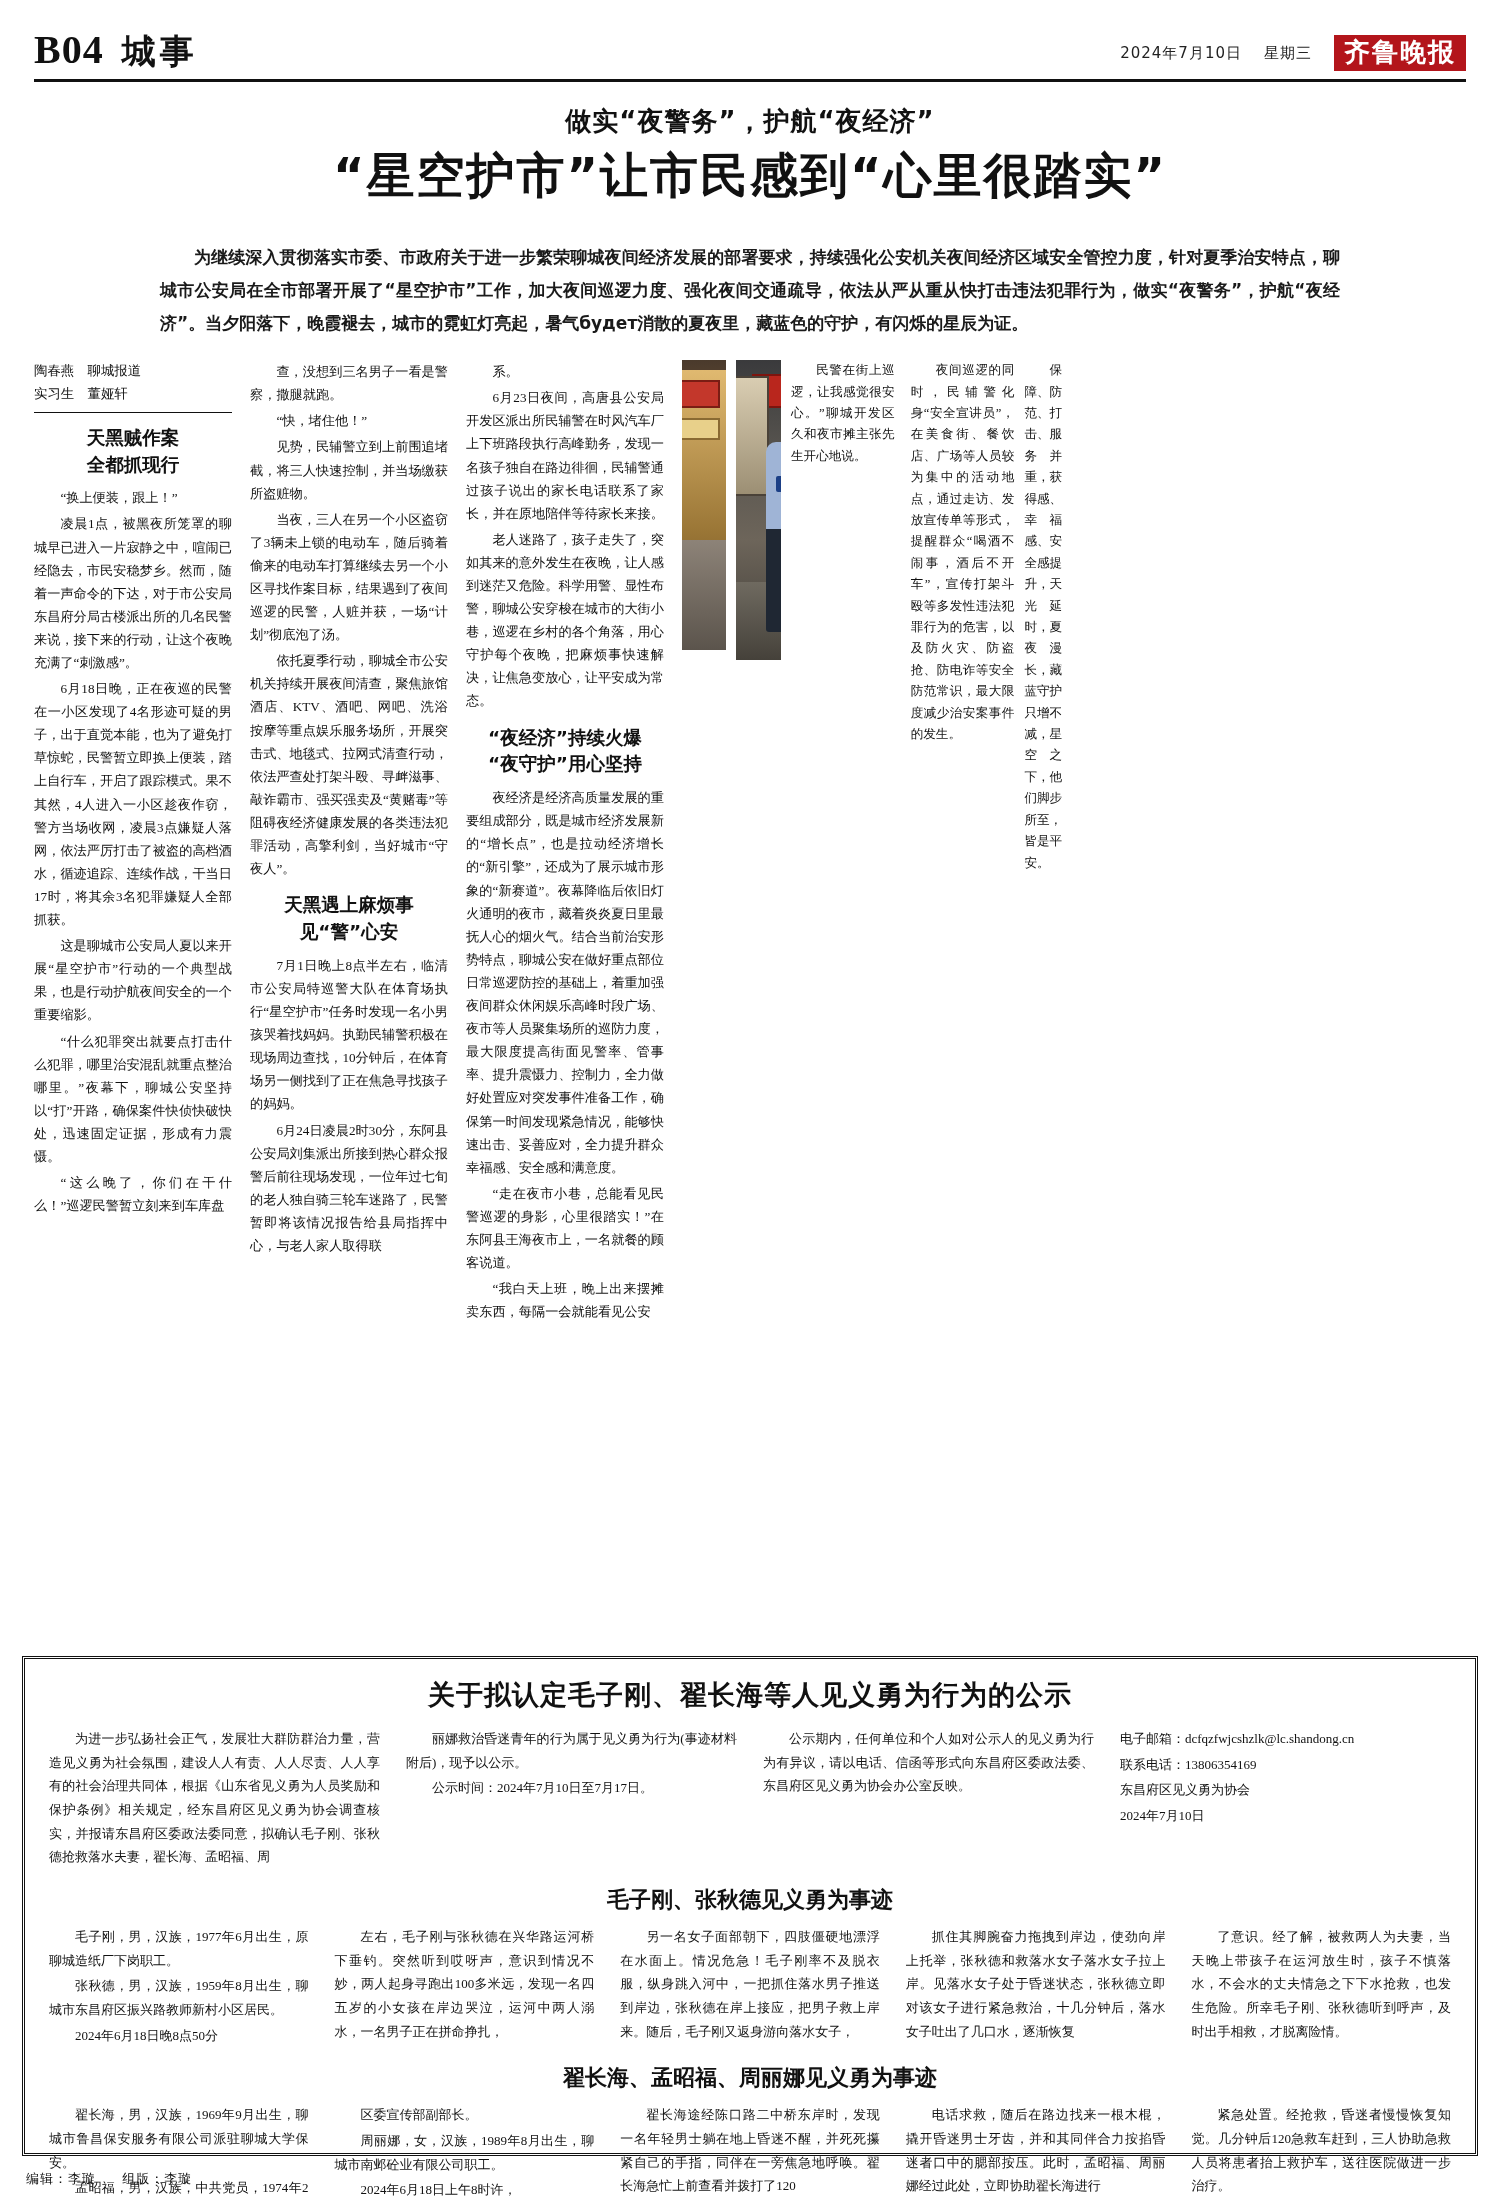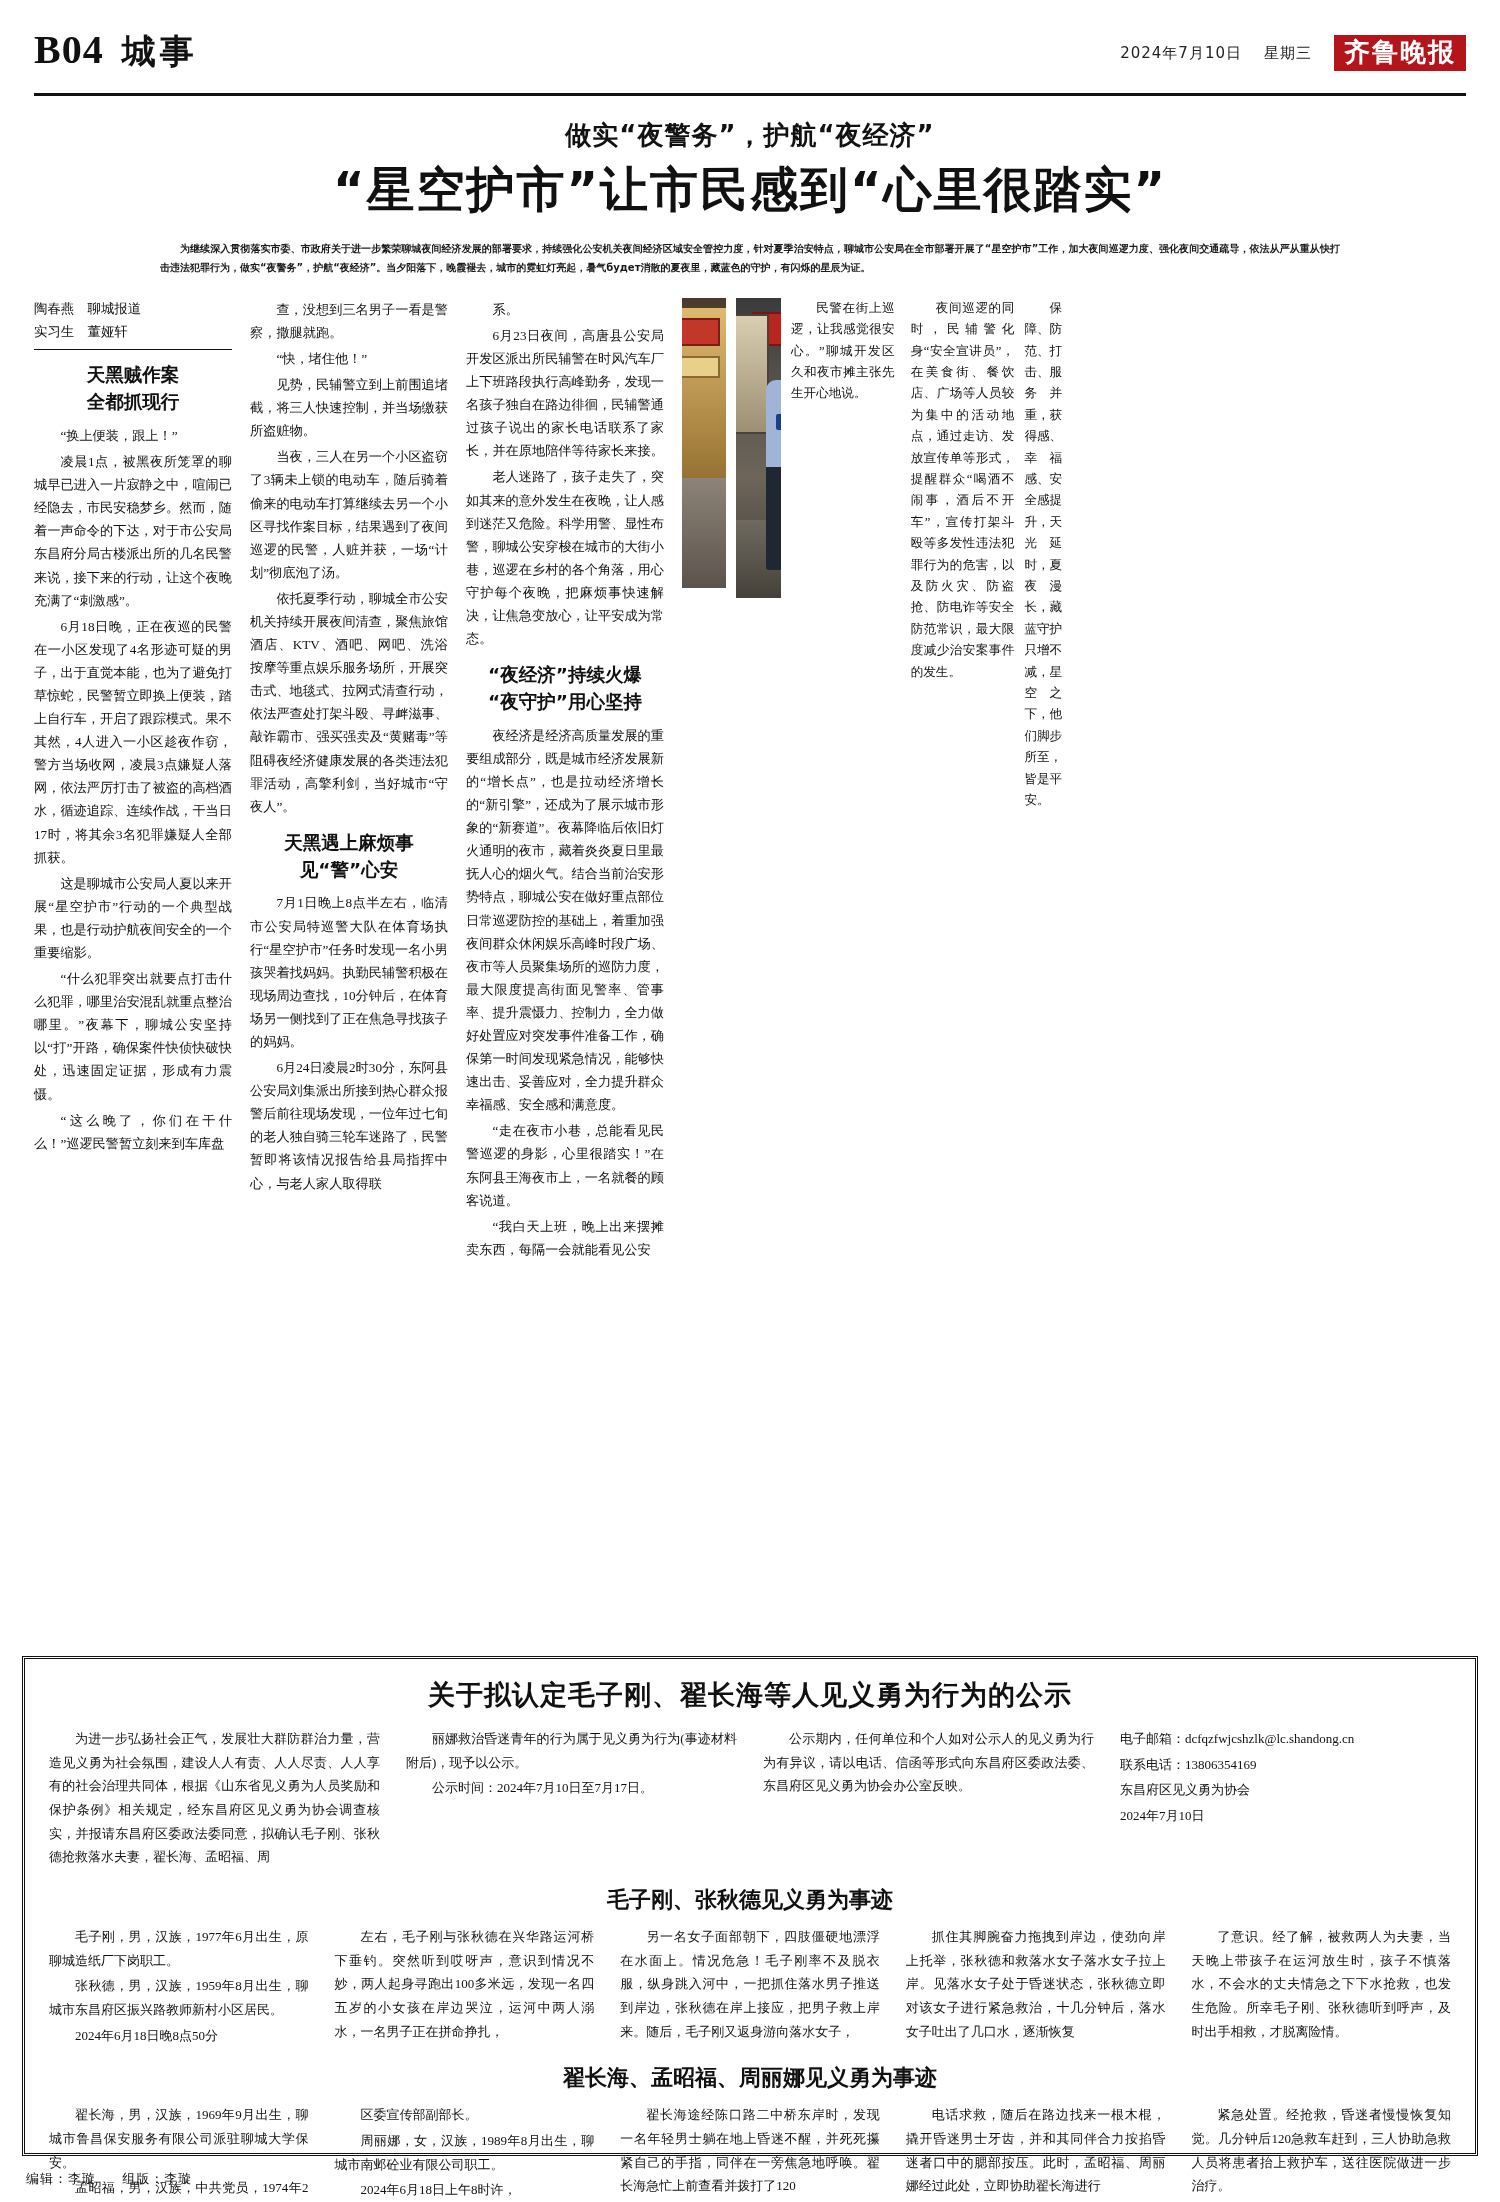--- a/index.html
+++ b/index.html
@@ -18,21 +18,21 @@
     position: relative;
     padding: 26px 34px 0 34px;
   }
 
   
   .masthead {
     display: flex;
     align-items: flex-end;
     justify-content: space-between;
     border-bottom: 3px solid #111;
-    padding-bottom: 18px;
+    padding-bottom: 4px;
   }
   .masthead-left {
     display: flex;
     align-items: baseline;
     gap: 18px;
   }
   .page-num {
     font-family: "Liberation Serif", serif;
     font-size: 40px;
     font-weight: bold;
@@ -79,24 +79,24 @@
   .headline {
     text-align: center;
     font-family: "DejaVu Sans", sans-serif;
     font-size: 48px;
     font-weight: bold;
     letter-spacing: 2px;
     margin-top: 10px;
     line-height: 1.12;
   }
   .standfirst {
-    margin: 22px auto 0 auto;
+    margin: 38px auto 0 auto;
     width: 1180px;
     font-family: "DejaVu Sans", sans-serif;
-    font-size: 10px;
+    font-size: 17px;
     line-height: 1.95;
     text-align: justify;
     text-indent: 2em;
     font-weight: bold;
     color: #1a1a1a;
   }
 
   
   .article-area {
     margin-top: 20px;

